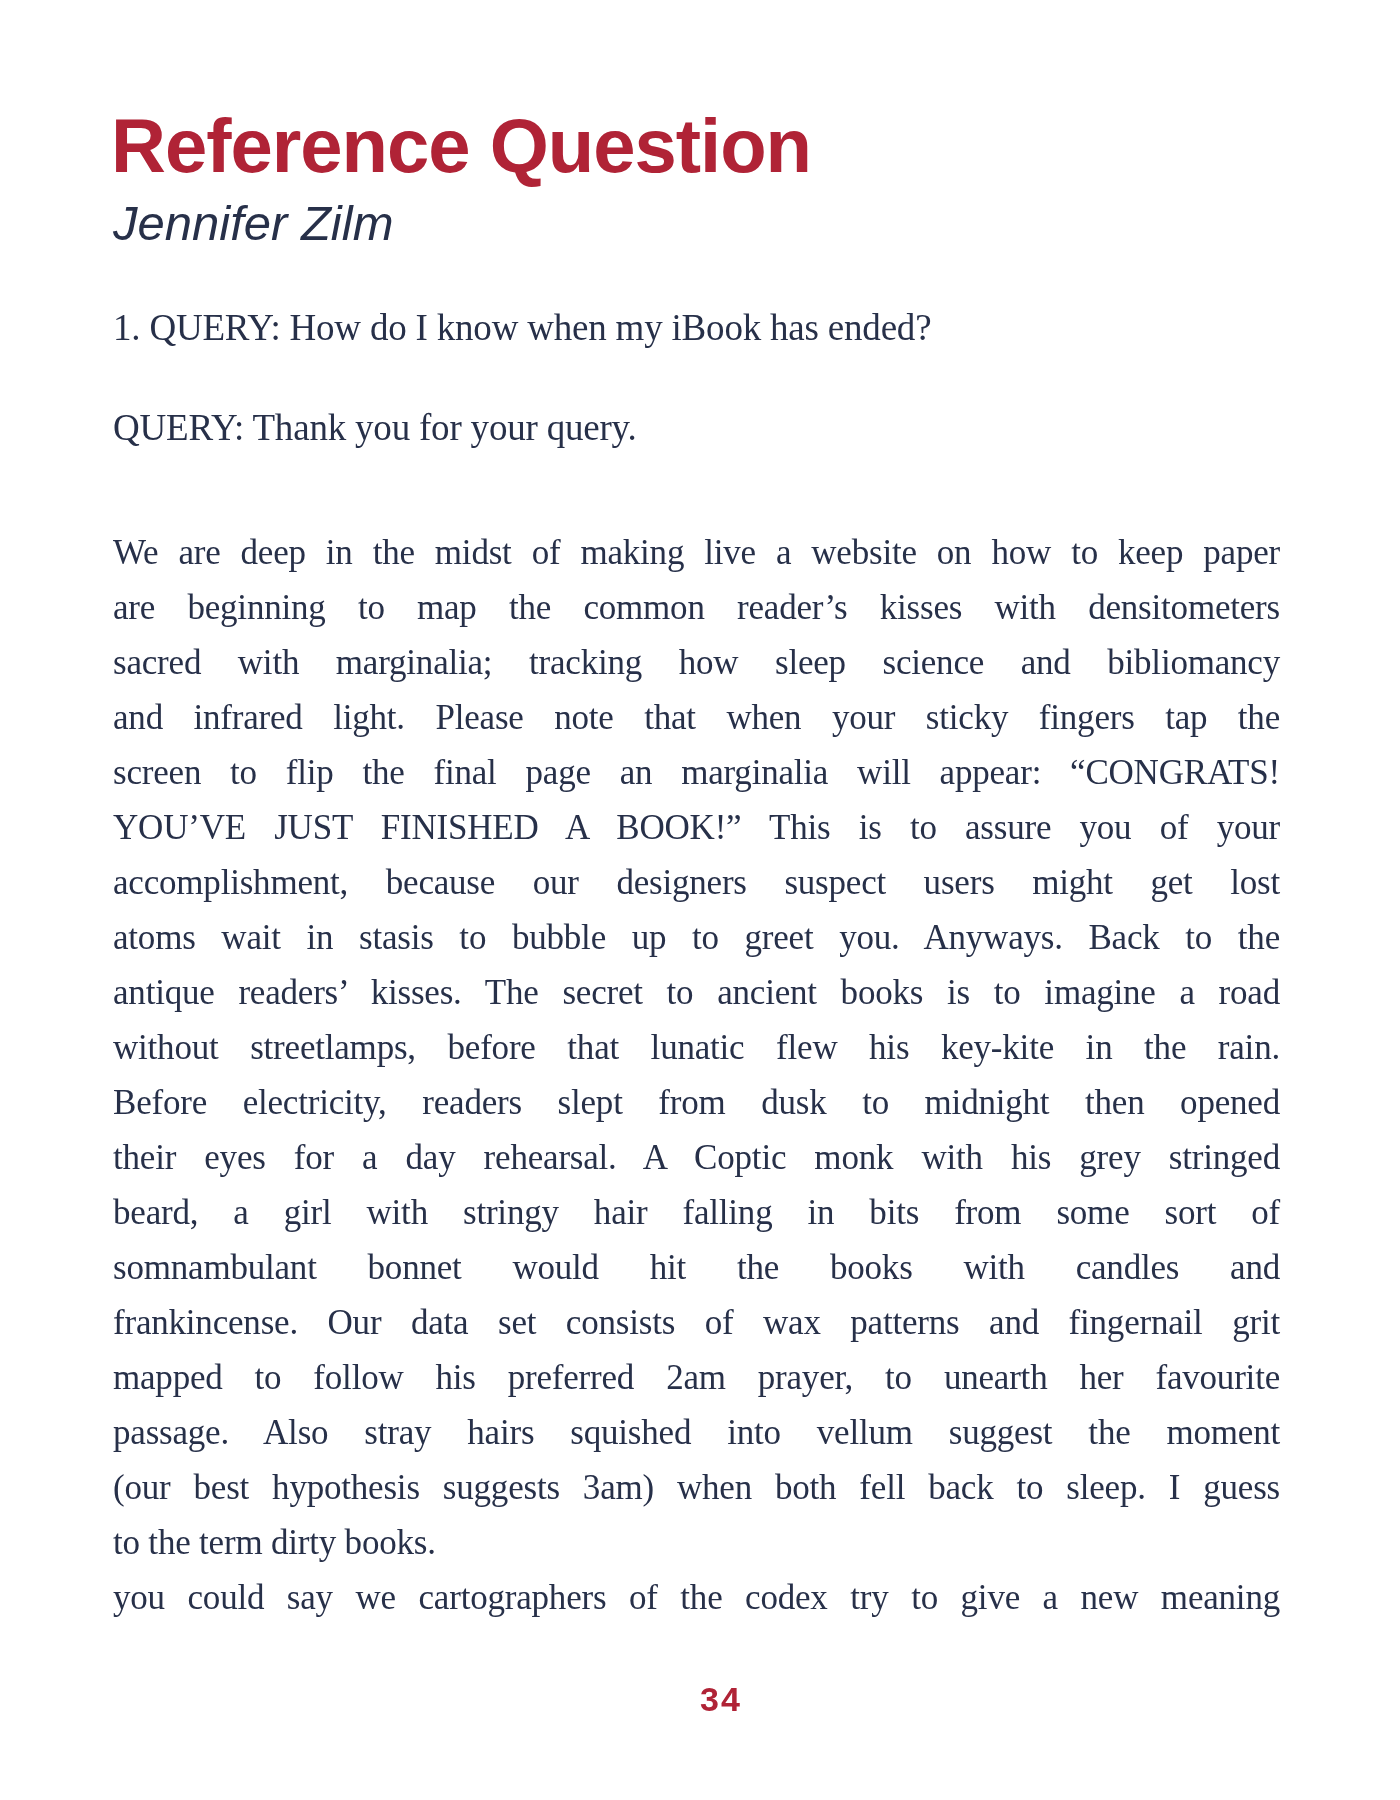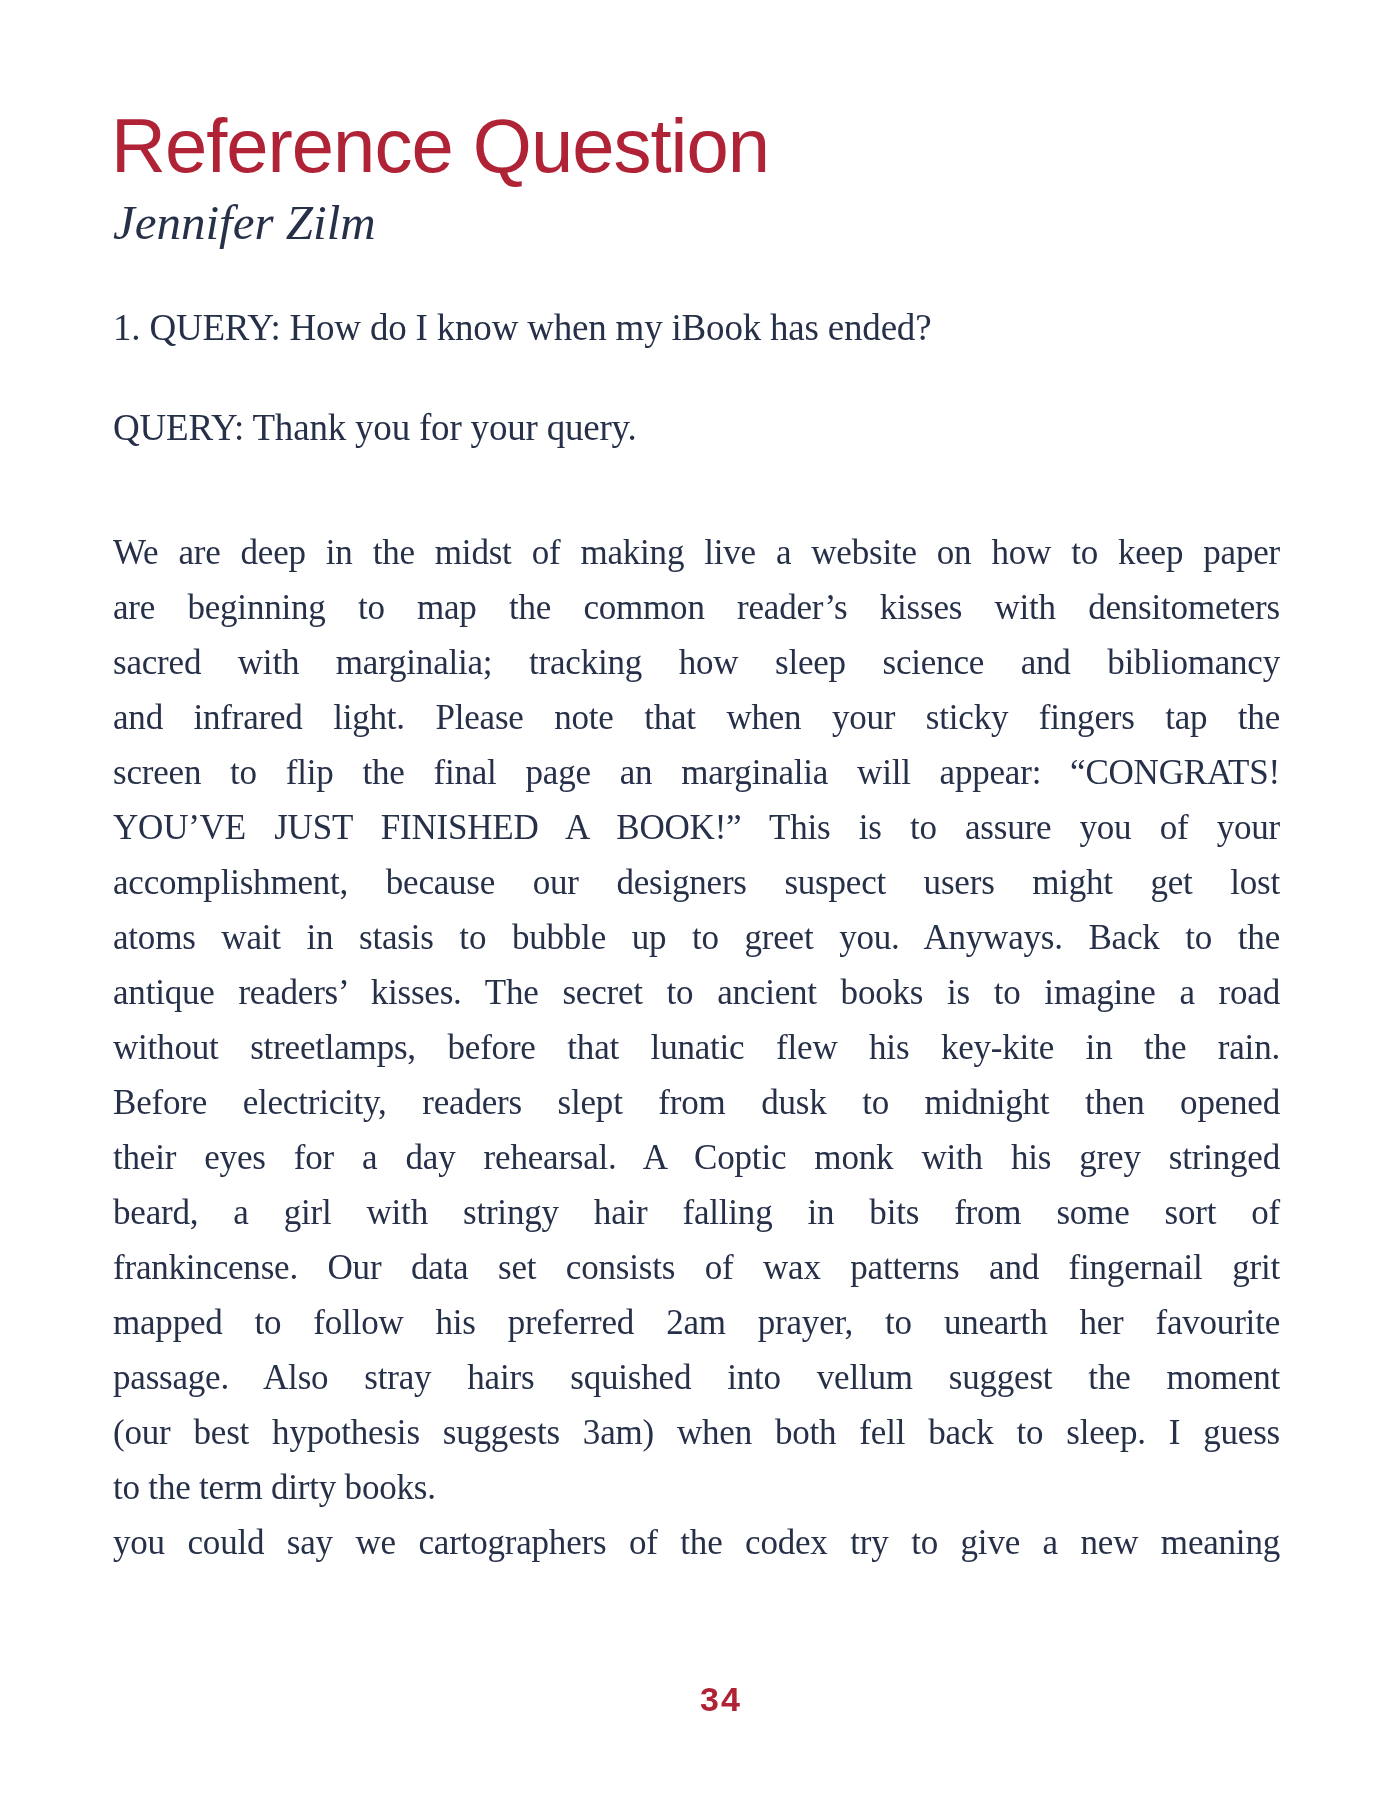--- a/index.html
+++ b/index.html
@@ -14,31 +14,31 @@
     background: #ffffff;
     overflow: hidden;
     font-family: "Liberation Serif", serif;
   }
   .title {
     position: absolute;
     left: 111px;
     top: 108px;
     margin: 0;
     font-family: "Liberation Sans", sans-serif;
-    font-weight: 400;
+    font-weight: 700;
     font-size: 76px;
     line-height: 1.0;
     letter-spacing: -1px;
     color: var(--accent-red, #B02336);
   }
   .author {
     position: absolute;
     left: 113px;
     top: 194px;
-    font-family: Liberation Serif, serif;
+    font-family: Liberation Sans, sans-serif;
     font-style: italic;
     font-size: 49px;
     line-height: 1.2;
     color: var(--text-navy, #273049);
   }
   .query, .answer {
     position: absolute;
     left: 113px;
     width: 1167px;
     font-size: 37px;
@@ -98,20 +98,21 @@
       <div class="line">and infrared light. Please note that when your sticky fingers tap the</div>
       <div class="line">screen to flip the final page an marginalia will appear: “CONGRATS!</div>
       <div class="line">YOU’VE JUST FINISHED A BOOK!” This is to assure you of your</div>
       <div class="line">accomplishment, because our designers suspect users might get lost</div>
       <div class="line">atoms wait in stasis to bubble up to greet you. Anyways. Back to the</div>
       <div class="line">antique readers’ kisses. The secret to ancient books is to imagine a road</div>
       <div class="line">without streetlamps, before that lunatic flew his key-kite in the rain.</div>
       <div class="line">Before electricity, readers slept from dusk to midnight then opened</div>
       <div class="line">their eyes for a day rehearsal. A Coptic monk with his grey stringed</div>
       <div class="line">beard, a girl with stringy hair falling in bits from some sort of</div>
+      <div class="line">somnambulant bonnet would hit the books with candles and</div>
       <div class="line">frankincense. Our data set consists of wax patterns and fingernail grit</div>
       <div class="line">mapped to follow his preferred 2am prayer, to unearth her favourite</div>
       <div class="line">passage. Also stray hairs squished into vellum suggest the moment</div>
       <div class="line">(our best hypothesis suggests 3am) when both fell back to sleep. I guess</div>
       <div class="line last">to the term dirty books.</div>
       <div class="line">you could say we cartographers of the codex try to give a new meaning</div>
     </div>
 
   <div class="pageno">34</div>
 </div>

